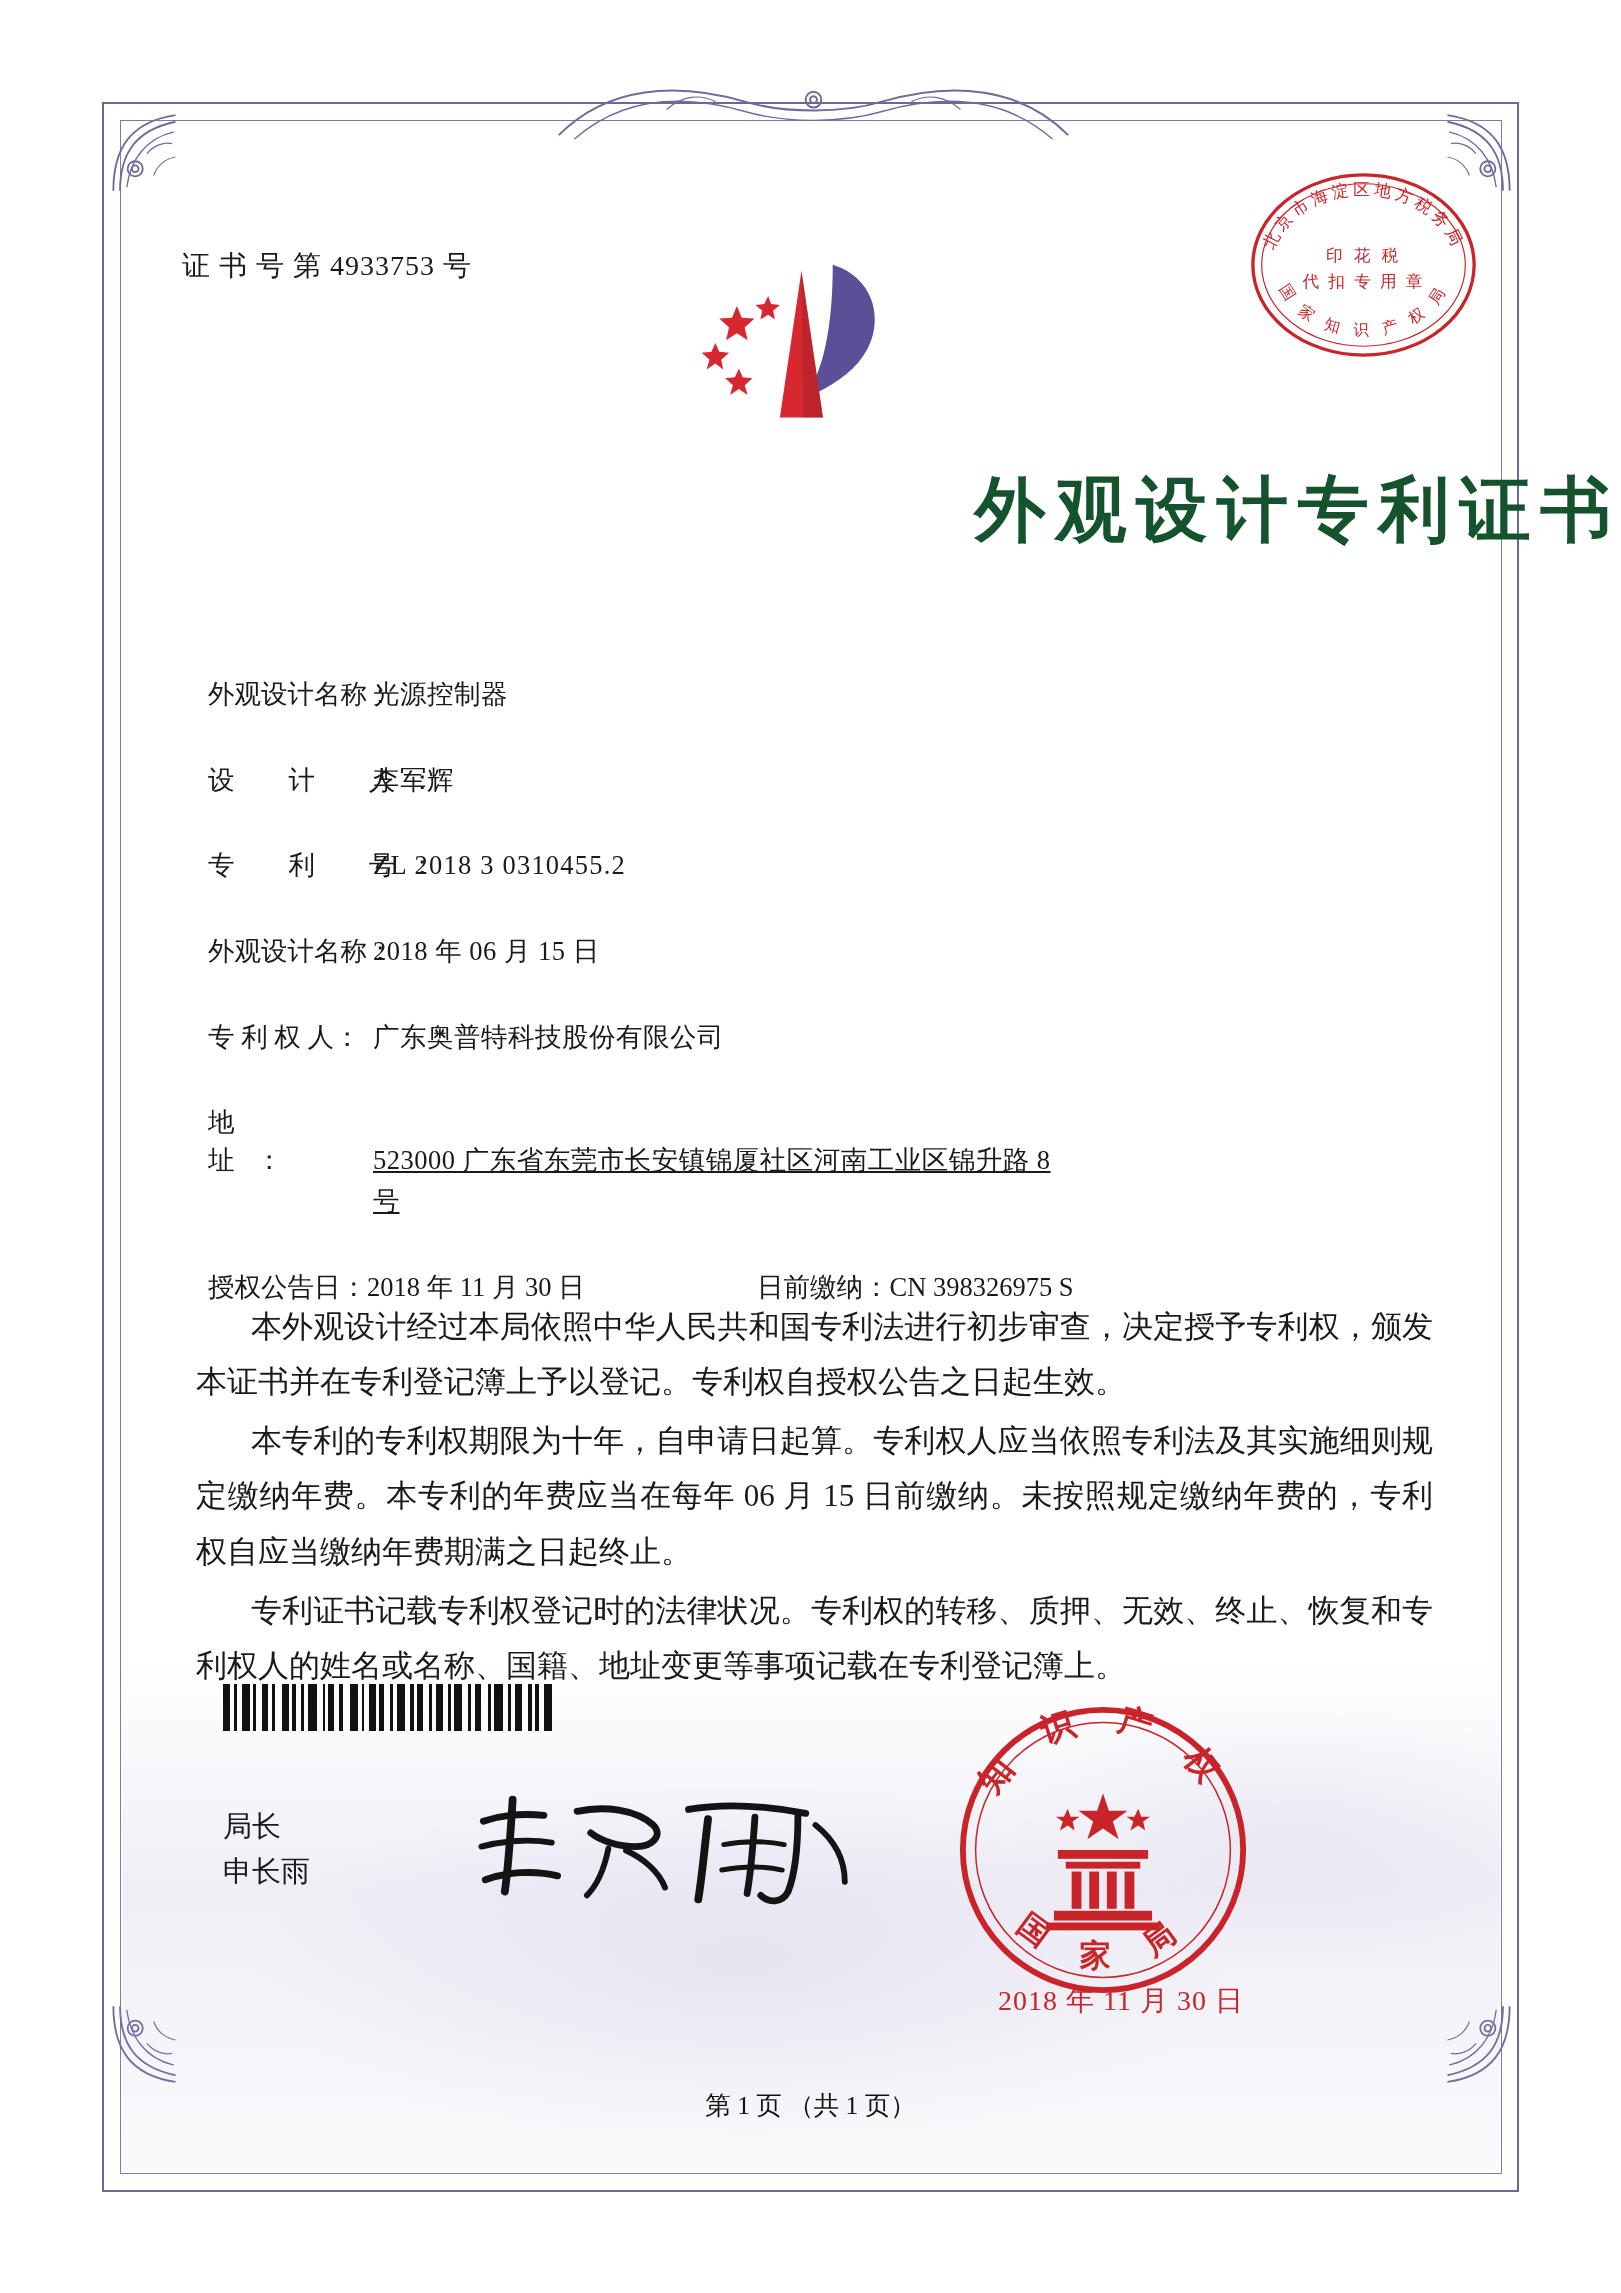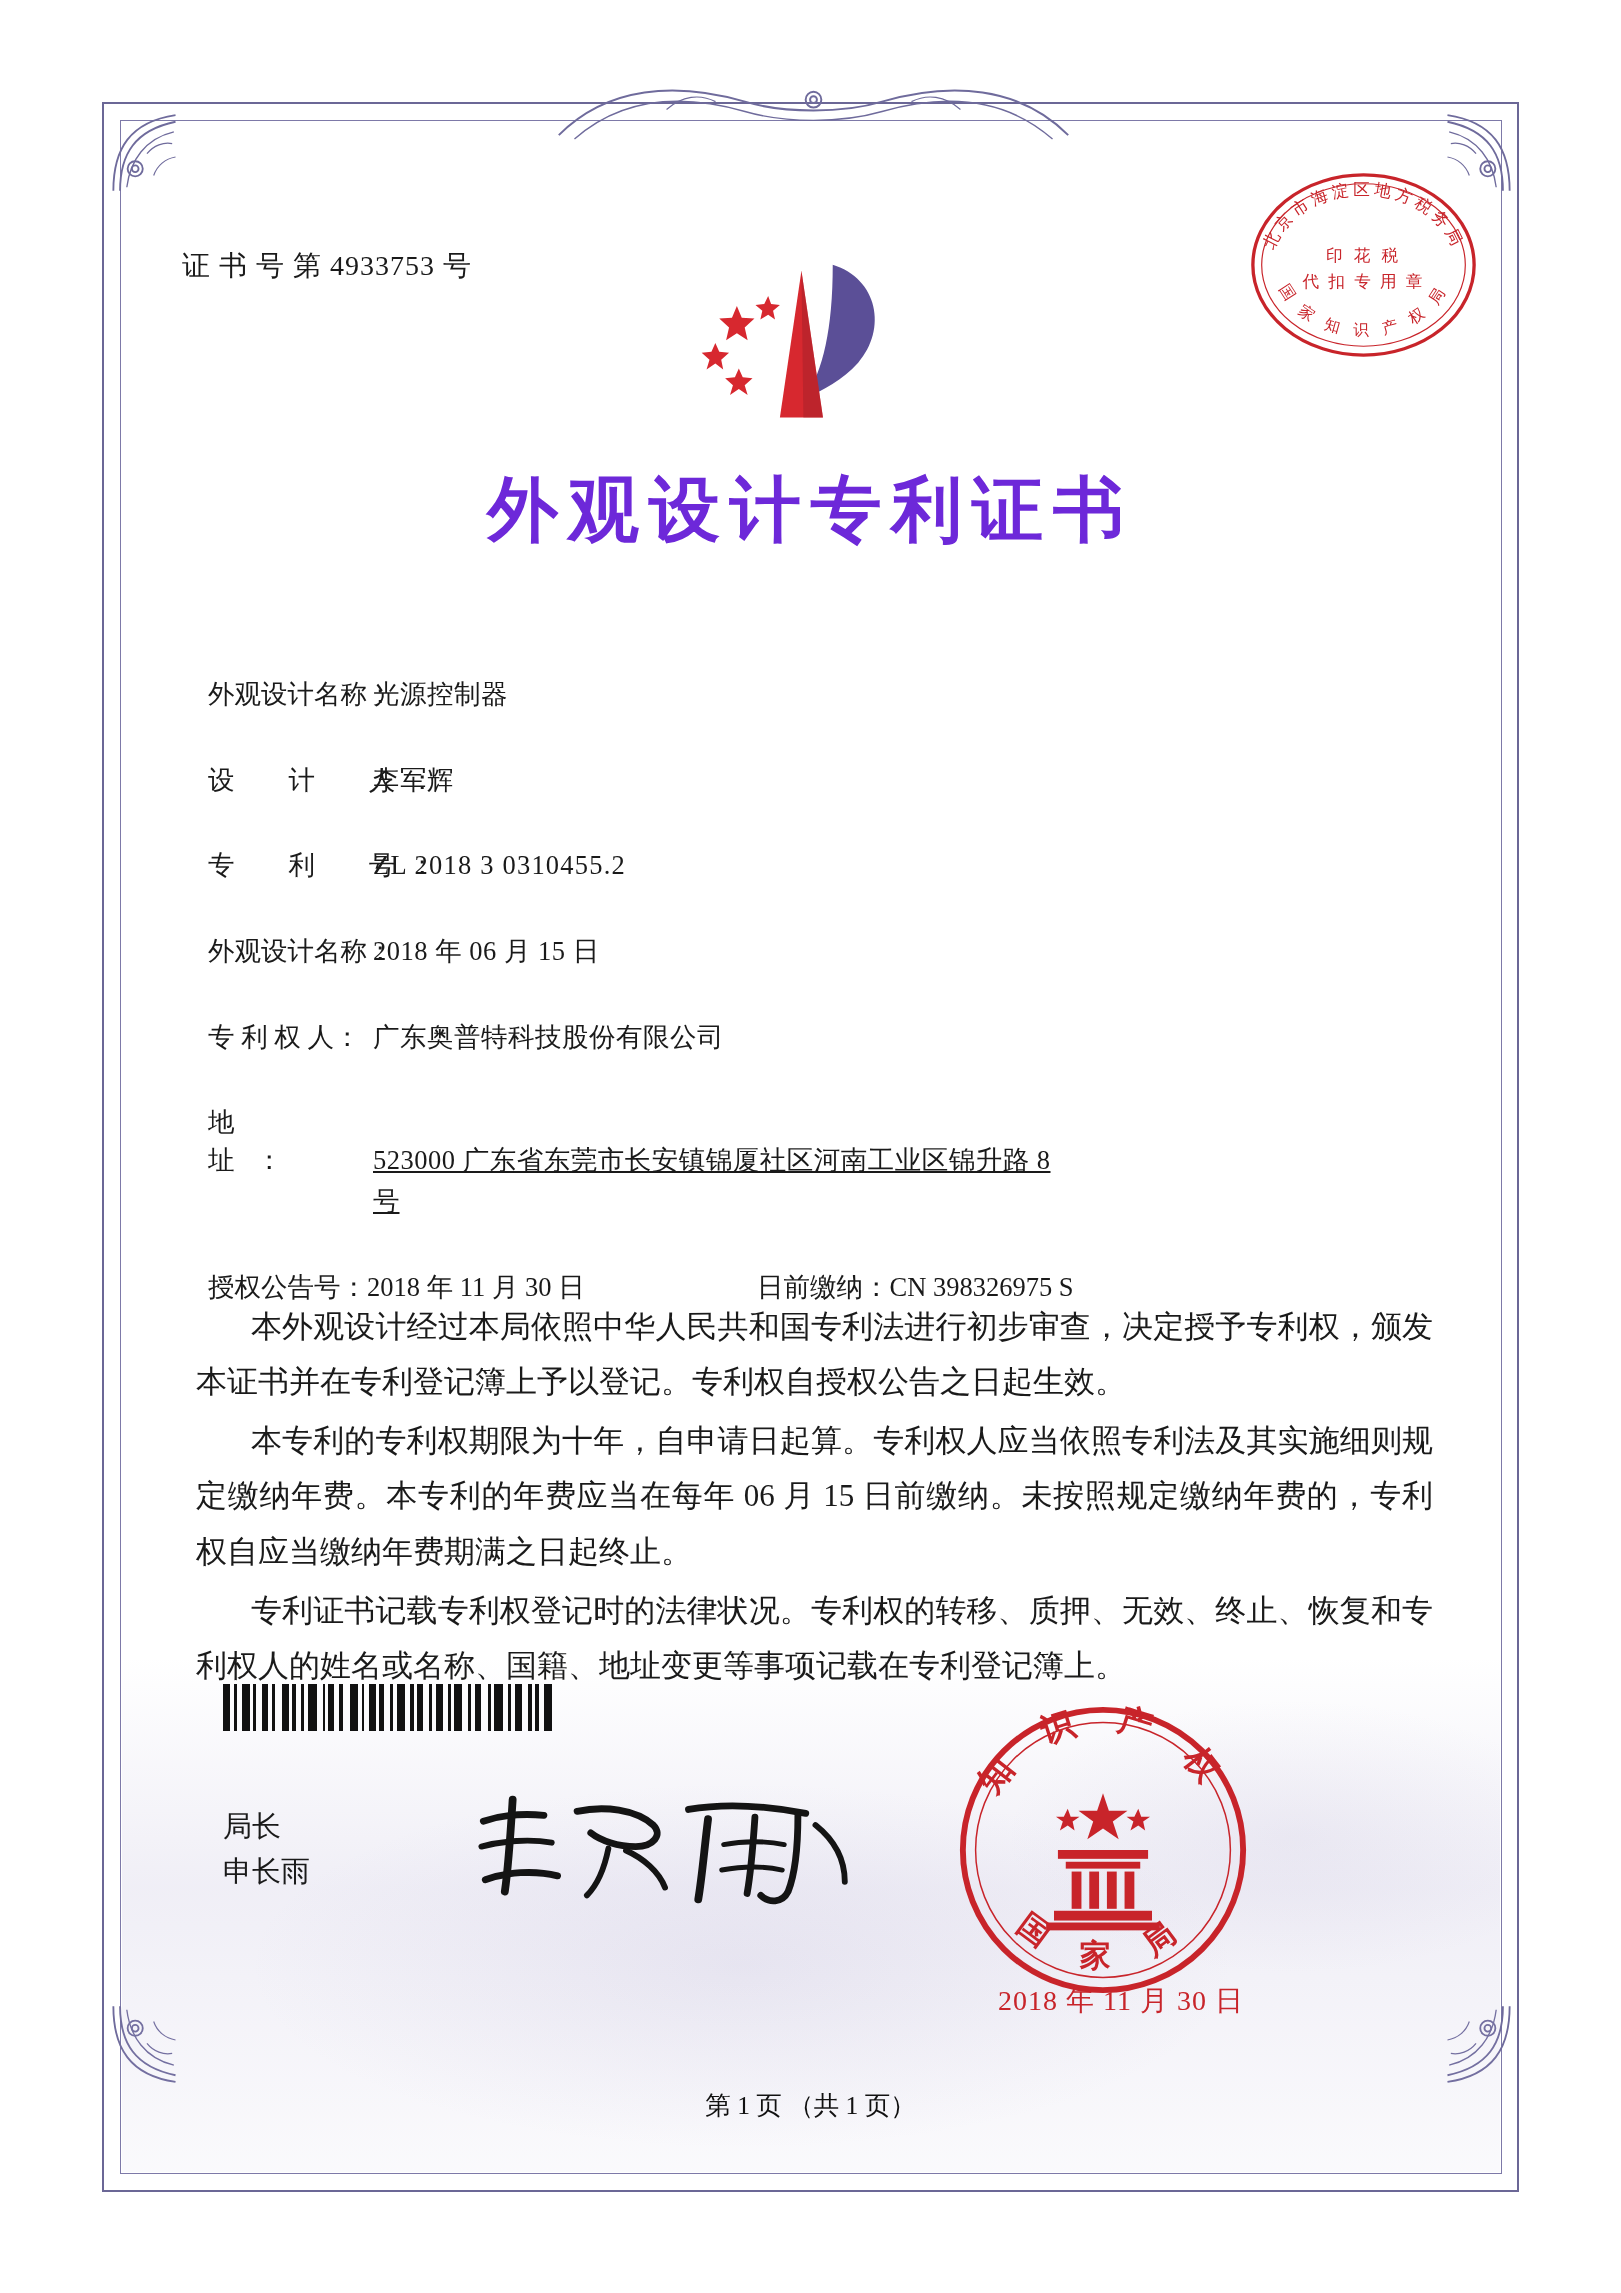--- a/index.html
+++ b/index.html
@@ -100,26 +100,26 @@
     left: 1247px; top: 167px;
     width: 233px;
     height: 196px;
   }
   .tax-seal svg { width: 100%; height: 100%; display: block; }
 
   .doc-title {
     position: absolute;
     left: 0; top: 463px;
     width: 1621px;
-    text-align: center;
+    text-align: right;
     font-family: "DejaVu Serif", serif;
     font-size: 71px;
     font-weight: bold;
     letter-spacing: 9.8px;
-    color: #6d28d9;
+    color: #14532d;
   }
 
   
   .fields {
     position: absolute;
     left: 208px;
     top: 676px;
     width: 1235px;
     font-size: 26.5px;
   }
@@ -385,21 +385,21 @@
     <div class="field-row">
       <span class="field-label">专 利 权 人：</span><span class="field-value">广东奥普特科技股份有限公司</span>
     </div>
 
     <div class="field-row addr-row">
       <span class="field-label spaced2">地　　　址：</span><span class="field-value">523000 广东省东莞市长安镇锦厦社区河南工业区锦升路 8</span>
       <span class="addr-second">号</span>
     </div>
 
     <div class="grant-row">
-      <span class="grant-left"><span>授权公告号：</span><span>2018 年 11 月 30 日</span></span><span class="grant-right"><span>日前缴纳：</span><span>CN 398326975 S</span></span>
+      <span class="grant-left"><span>授权公告日：</span><span>2018 年 11 月 30 日</span></span><span class="grant-right"><span>日前缴纳：</span><span>CN 398326975 S</span></span>
     </div>
   </div>
 
   <div class="body-text">
     <p>本外观设计经过本局依照中华人民共和国专利法进行初步审查，决定授予专利权，颁发本证书并在专利登记簿上予以登记。专利权自授权公告之日起生效。</p>
     <p>本专利的专利权期限为十年，自申请日起算。专利权人应当依照专利法及其实施细则规定缴纳年费。本专利的年费应当在每年 06 月 15 日前缴纳。未按照规定缴纳年费的，专利权自应当缴纳年费期满之日起终止。</p>
     <p>专利证书记载专利权登记时的法律状况。专利权的转移、质押、无效、终止、恢复和专利权人的姓名或名称、国籍、地址变更等事项记载在专利登记簿上。</p>
   </div>
 
   <div class="barcode">

